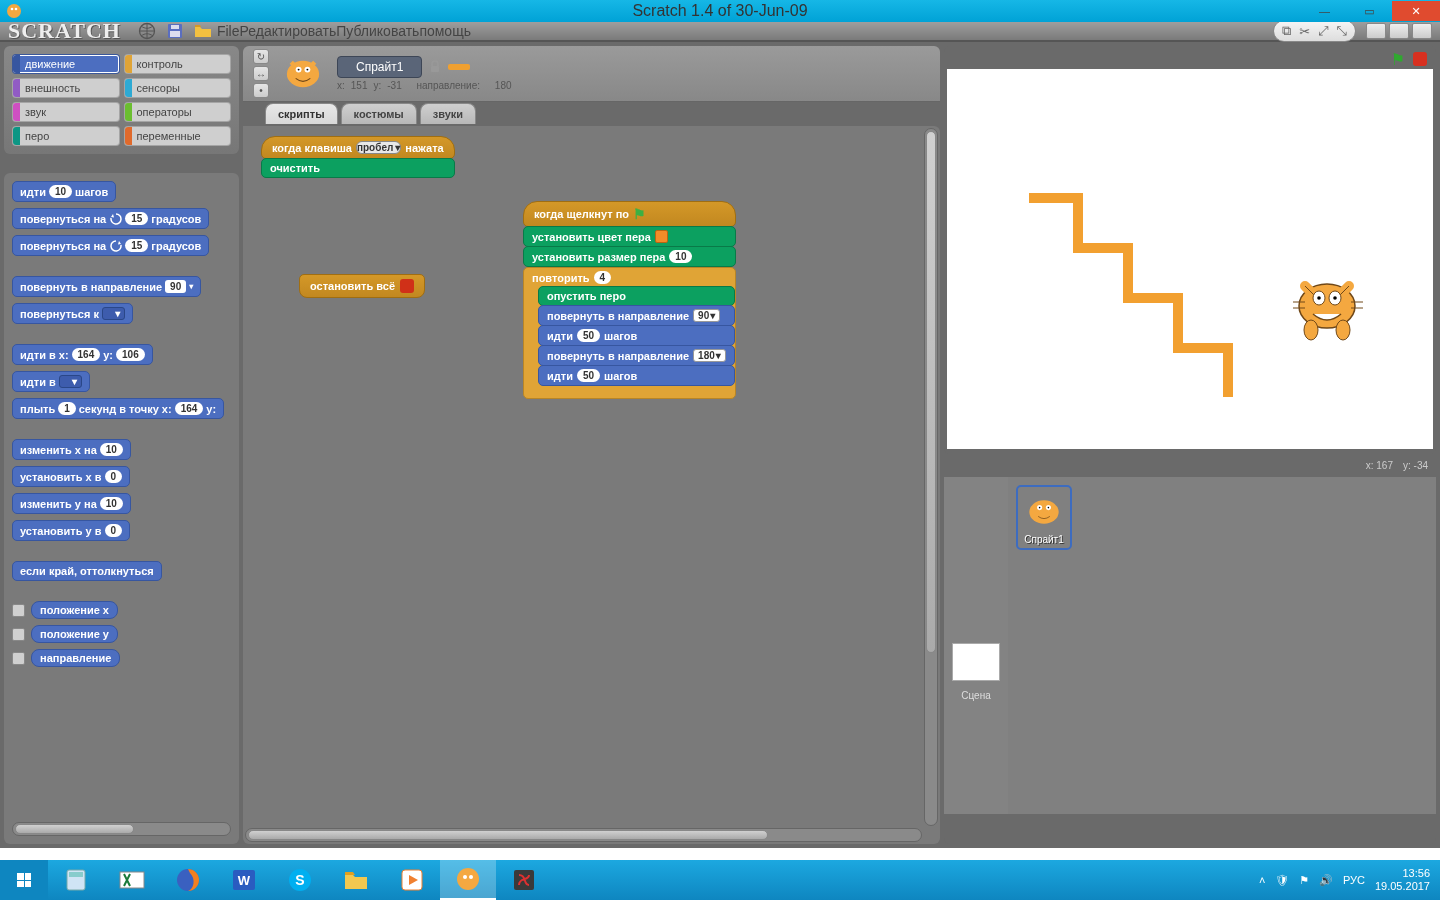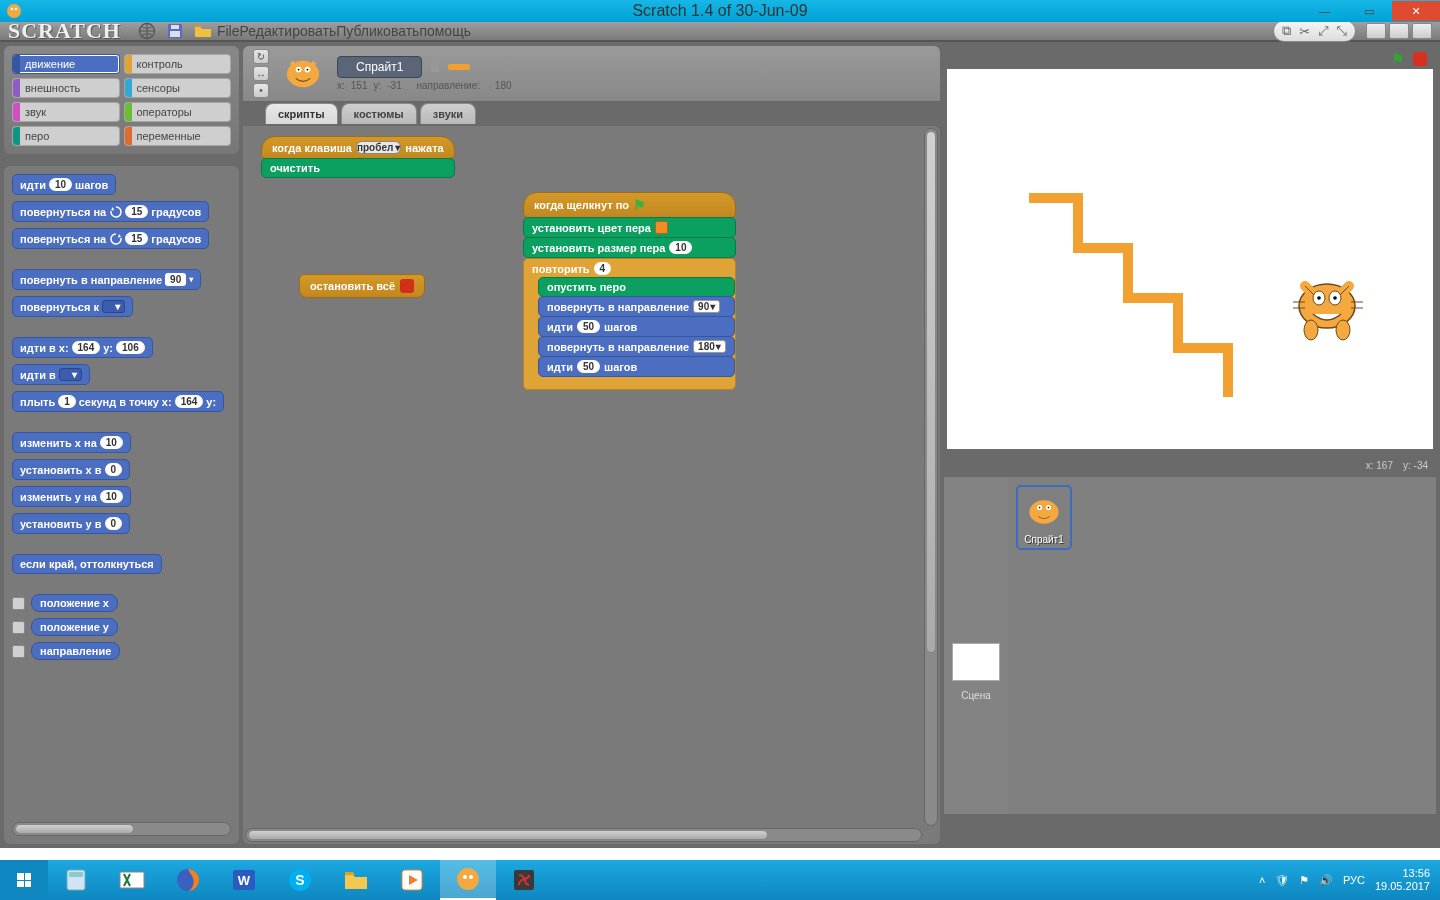--- a/index.html
+++ b/index.html
@@ -20,21 +20,21 @@
 .menu { display: flex; margin-left: 0; }
 .menu span { color: #444; font-size: 14px; cursor: pointer; }
 .right-tools { margin-left: auto; display: flex; gap: 10px; align-items: center; }
 .tool-capsule { background: linear-gradient(#f5f5f5,#ddd); border: 1px solid #888; border-radius: 11px; height: 22px; padding: 0 8px; display: flex; align-items: center; gap: 8px; }
 .tool-capsule span { font-size: 13px; color: #666; cursor: pointer; }
 .view-switch { display: flex; gap: 3px; }
 .viewbtn { width: 20px; height: 16px; background: linear-gradient(#eee,#ccc); border: 1px solid #888; border-radius: 2px; cursor: pointer; }
 
 .main { flex: 1; display: flex; background: #6a6a6a; padding: 4px; gap: 4px; }
 
-.palette-col { width: 235px; display: flex; flex-direction: column; gap: 12px; }
+.palette-col { width: 235px; display: flex; flex-direction: column; gap: 19px; }
 .cat-grid { background: linear-gradient(#888,#777); border-radius: 6px; padding: 8px; display: grid; grid-template-columns: 1fr 1fr; gap: 4px; }
 .cat { height: 20px; border-radius: 4px; display: flex; align-items: center; gap: 5px; padding: 0 4px; font-size: 11px; color: #fff; cursor: pointer; border: 1px solid rgba(0,0,0,.2); position: relative; }
 .cat .stripe { width: 7px; height: 100%; border-radius: 3px 0 0 3px; position: absolute; left: 0; top: 0; }
 .cat span { margin-left: 8px; }
 .cat.active { box-shadow: inset 0 0 0 1px #fff; }
 
 .block-list { flex: 1; background: #7a7a7a; border-radius: 6px; padding: 8px; overflow: hidden; display: flex; flex-direction: column; gap: 6px; }
 .block { background: #4c6ec0; border: 1px solid #3756a0; border-radius: 5px; color: #fff; padding: 3px 7px; font-size: 11px; font-weight: bold; display: inline-flex; align-items: center; gap: 3px; width: fit-content; cursor: grab; }
 .block .pill { background: #fff; color: #333; border-radius: 8px; padding: 1px 6px; font-size: 10px; font-weight: bold; }
 .block .slot { background: #fff; color: #333; border-radius: 3px; padding: 1px 5px; font-size: 10px; }
@@ -373,21 +373,21 @@
             </div>
         </div>
 
         <div class="stack" style="left:56px;top:148px">
           <div class="stop-all">
               <span>остановить всё</span>
               <span class="stop-oct"></span>
             </div>
         </div>
 
-        <div class="stack" style="left:280px;top:66px">
+        <div class="stack" style="left:280px;top:75px">
           <div class="hat">
               <span>когда щелкнут по</span>
               <span class="flag">⚑</span>
             </div>
           <div class="sblock">
               <span>установить цвет пера</span>
               <span class="csw"></span>
             </div>
           <div class="sblock">
               <span>установить размер пера</span>

